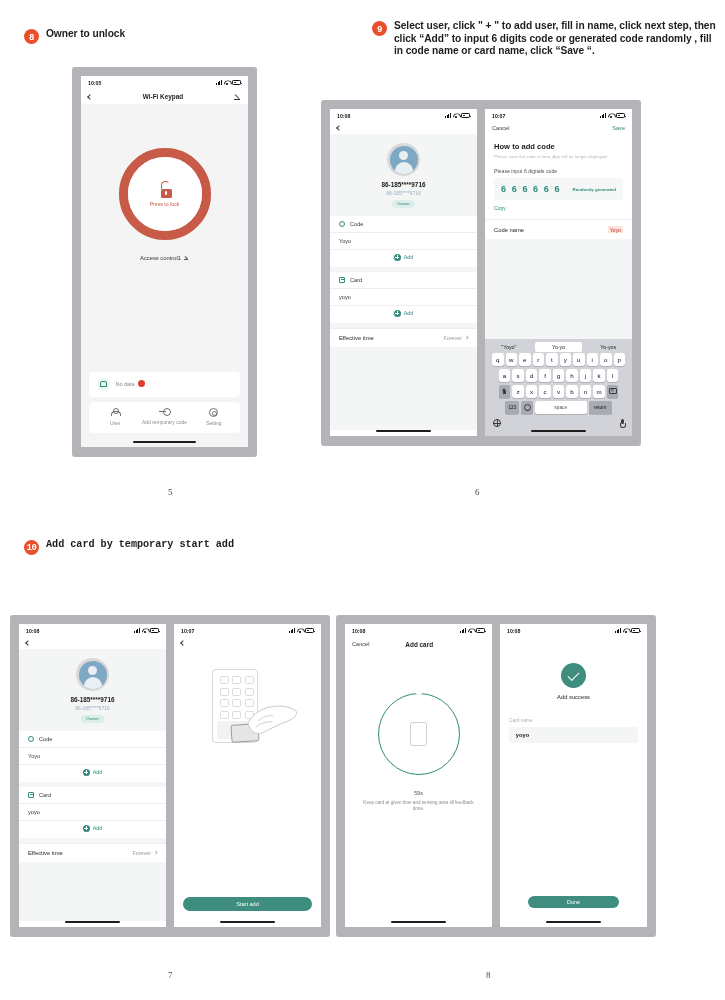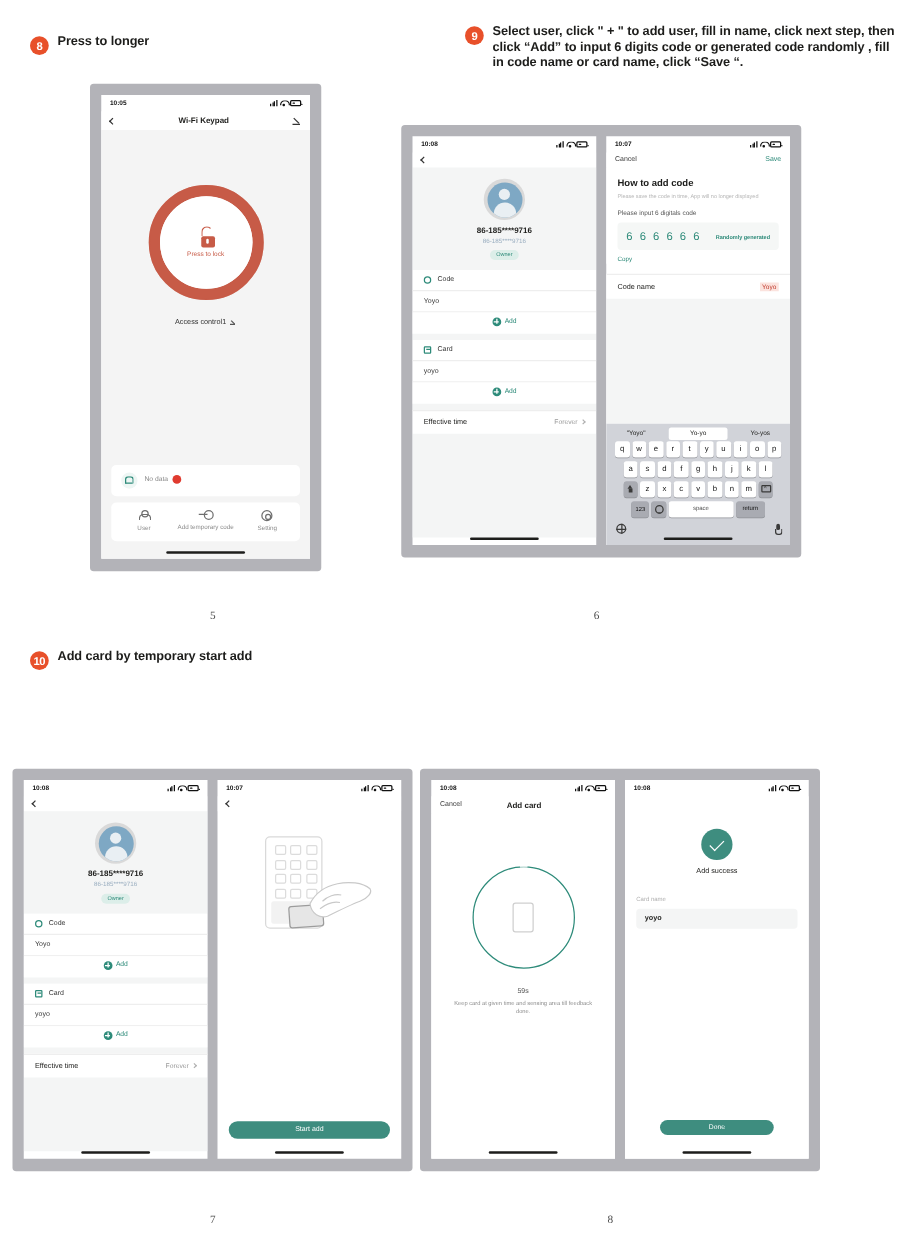--- a/index.html
+++ b/index.html
@@ -256,21 +256,21 @@
 
   
   .code-wrap { background:#fff; padding: 8px 9px 0; }
   .code-title { font-size: 7.6px; font-weight: bold; color:#1d1d1b; }
   .code-sub { font-size: 4.4px; color:#b5b5b5; margin-top: 3px; }
   .code-hint { font-size: 5.2px; color:#555; margin-top: 9px; }
   .code-box {
     margin-top: 4px; background:#f5f7f6; border-radius:3px;
     padding: 6px 7px; display:flex; align-items:center; justify-content:space-between;
   }
-  .digits { font-size: 9px; font-weight: normal; color:#2e8b7a; letter-spacing: 1.6px; }
+  .digits { font-size: 9px; font-weight: bold; color:#2e8b7a; letter-spacing: 1.6px; }
   .rand { font-size: 4.4px; font-weight: bold; color:#2e8b7a; }
   .copy { font-size: 5px; color:#2e8b7a; margin-top: 5px; }
   .codename-row {
     margin-top: 8px; background:#fff; padding: 6px 9px;
     display:flex; align-items:center; justify-content:space-between;
     border-top: 0.6px solid #eee;
   }
   .codename-row .l { font-size: 5.8px; color:#1d1d1b; }
   .typed {
     font-size: 5.2px; color:#c0392b; background:#fbe3de; padding:0.5px 2px;
@@ -398,21 +398,21 @@
     font-family: "Liberation Serif", serif;
   }
 </style>
 </head>
 <body>
 
 <div class="quad" id="q-tl">
 
   <div class="step" style="position:absolute;left:24px;top:28px;width:300px;">
     <div class="step-num">8</div>
-    <div class="step-text">Press to longer</div>
+    <div class="step-text">Owner to unlock</div>
   </div>
 
   <div class="frame" style="left:72px;top:67px;">
     <div class="screen" style="width:167px;height:371px;">
 
       <div class="statusbar">
         <span>10:05</span>
         <span class="sb-right">
           <span class="bars">
               <i></i>
@@ -655,21 +655,21 @@
         <div class="homebar"></div>
       </div>
     </div>
   </div>
 
   <div class="pagenum" style="left:112px;top:487px;">6</div>
 </div>
 
 <div class="quad" id="q-bl">
 
-  <div class="step" style="position:absolute;left:24px;top:10px;width:300px;">
+  <div class="step" style="position:absolute;left:24px;top:29px;width:300px;font-family:Liberation Mono, monospace;">
     <div class="step-num">10</div>
     <div class="step-text">Add card by temporary start add</div>
   </div>
 
   <div class="frame" style="left:10px;top:105px;">
 
     <div class="screen" style="width:147px;height:303px;">
       <div class="statusbar">
         <span>10:08</span>
         <span class="sb-right">

